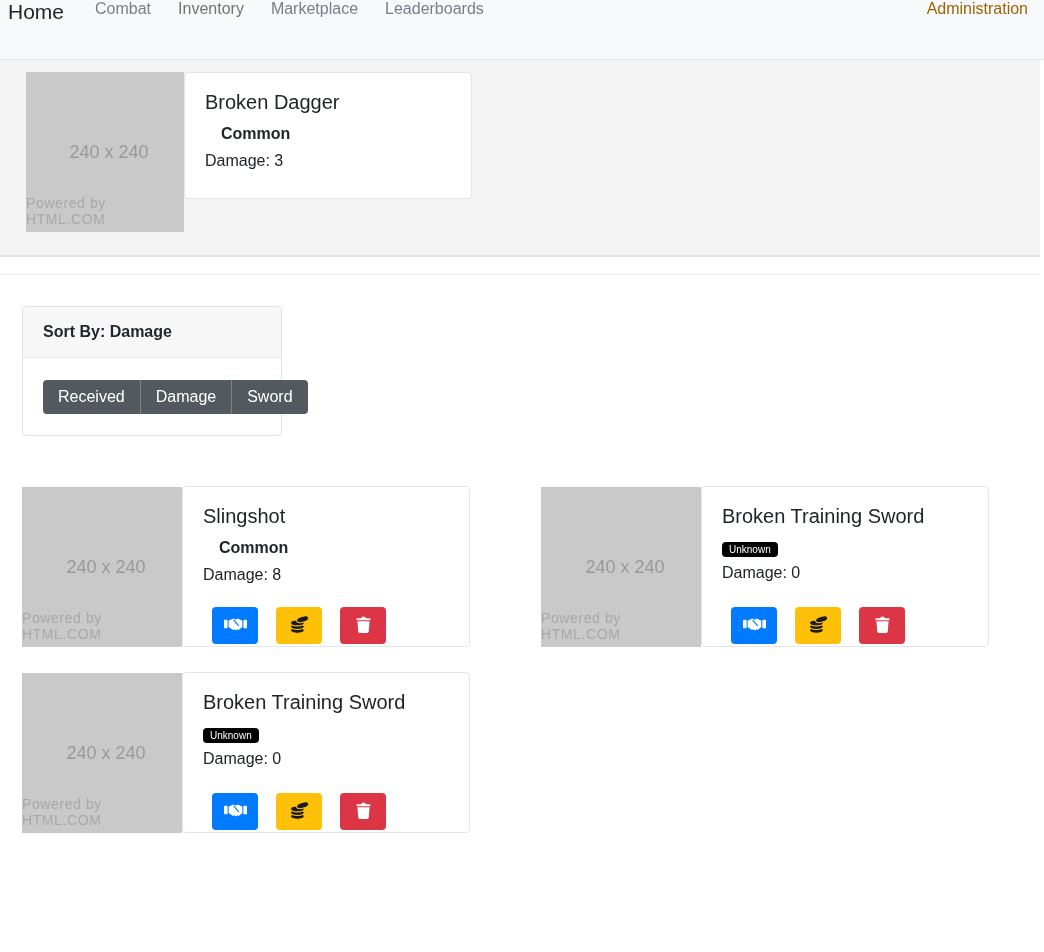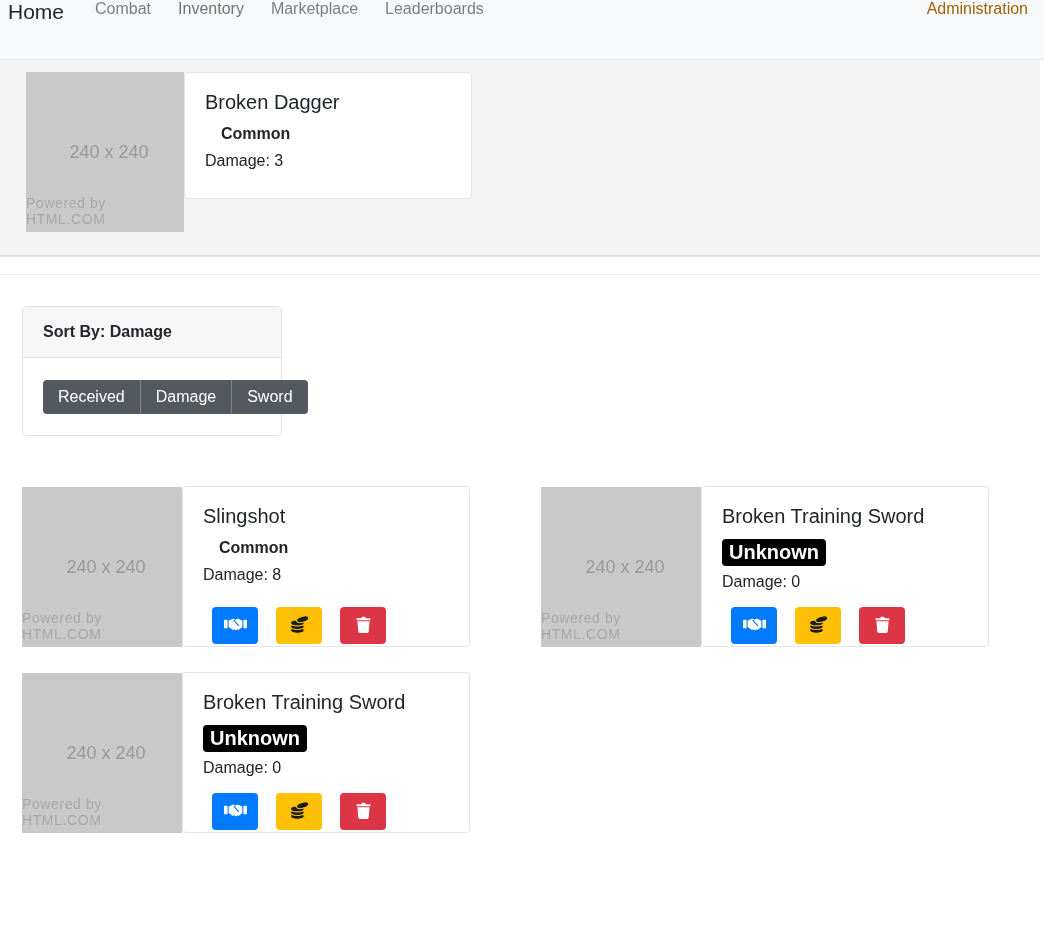--- a/index.html
+++ b/index.html
@@ -43,21 +43,21 @@
   }
 
   .card {
     background:#ffffff; border:1px solid #e3e6e9; border-radius:4px;
     width:288px; min-height:127px; padding:18px 20px;
   }
   .card-title { font-size:20px; font-weight:500; margin:0 0 11px 0; color:#212529; }
   .rarity-text { font-size:16px; font-weight:700; margin:0 0 9px 16px; }
   .rarity-badge {
     display:inline-block; background:#000000; color:#ffffff;
-    font-size:20px; font-weight:700; padding:2px 7px; border-radius:4px;
+    font-size:10px; font-weight:400; padding:2px 7px; border-radius:4px;
     margin:0 0 7px 0;
   }
   .damage-text { font-size:16px; }
 
   .divider { border:0; border-top:1px solid #e9eaec; margin:17px 0 0 0; }
 
   
   .content { padding:31px 0 0 22px; }
   .sort-card { width:260px; background:#ffffff; border:1px solid #dfe2e5; border-radius:4px; }
   .sort-header {

